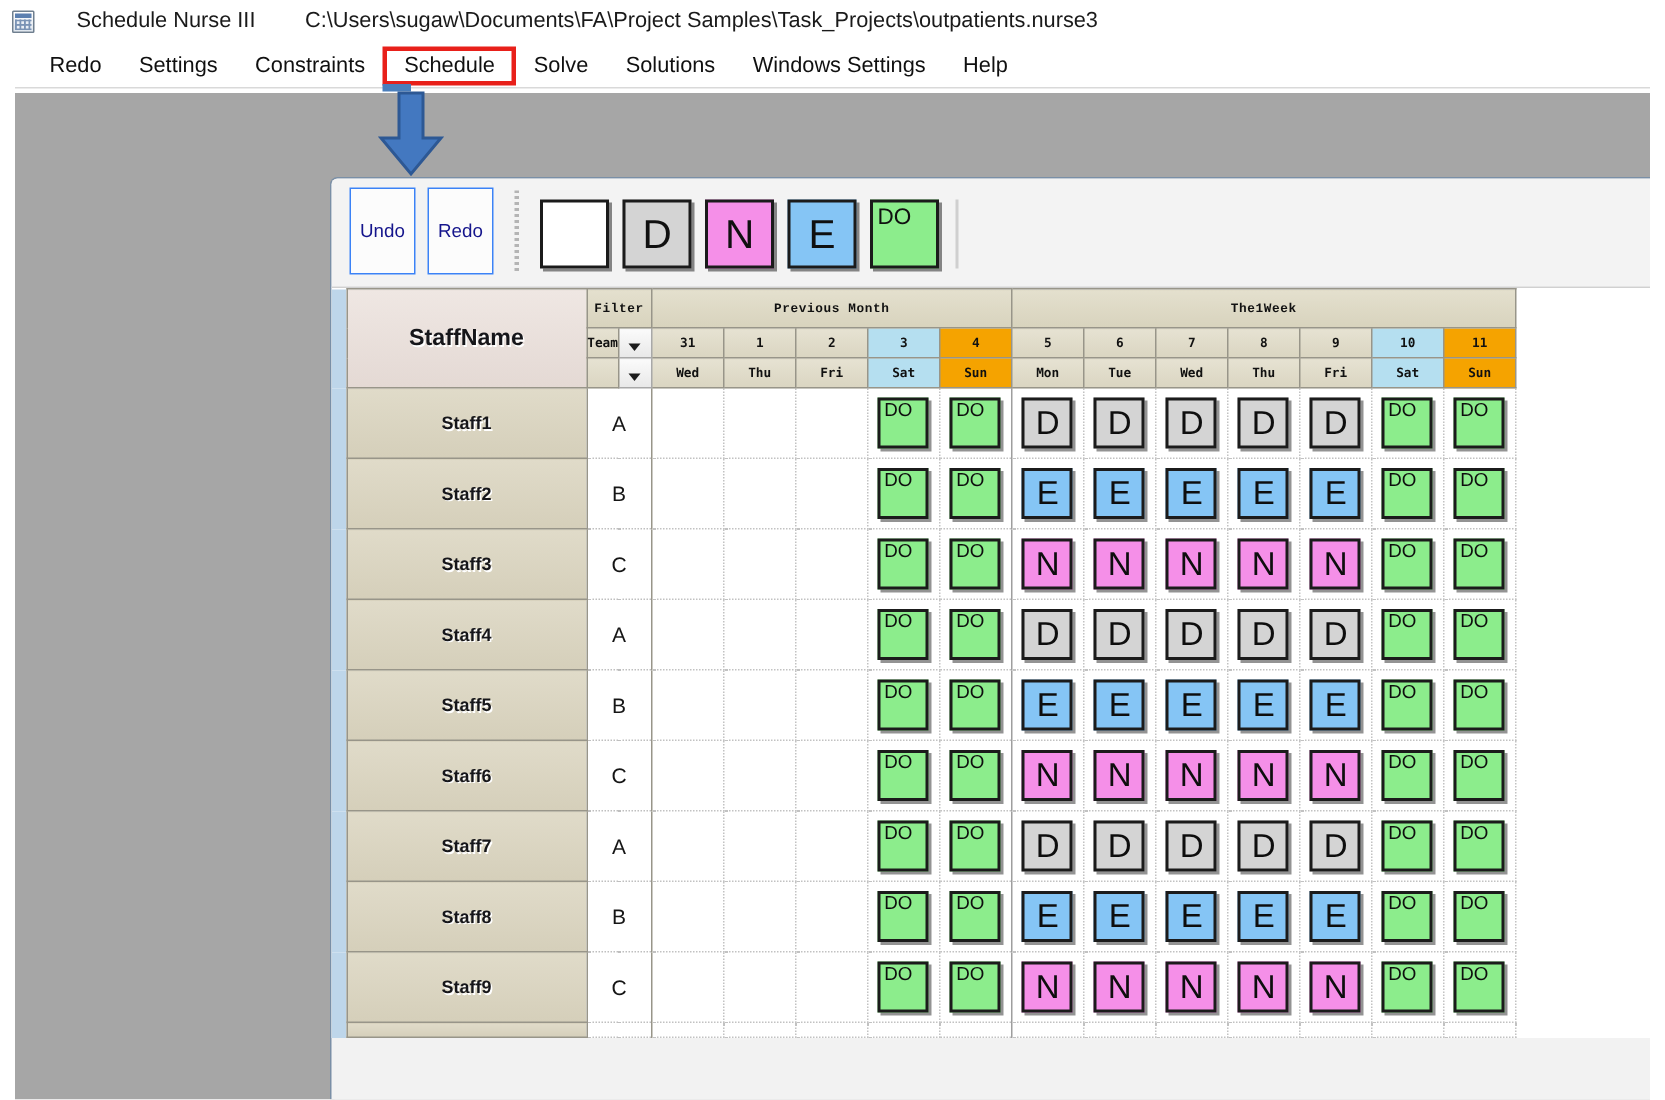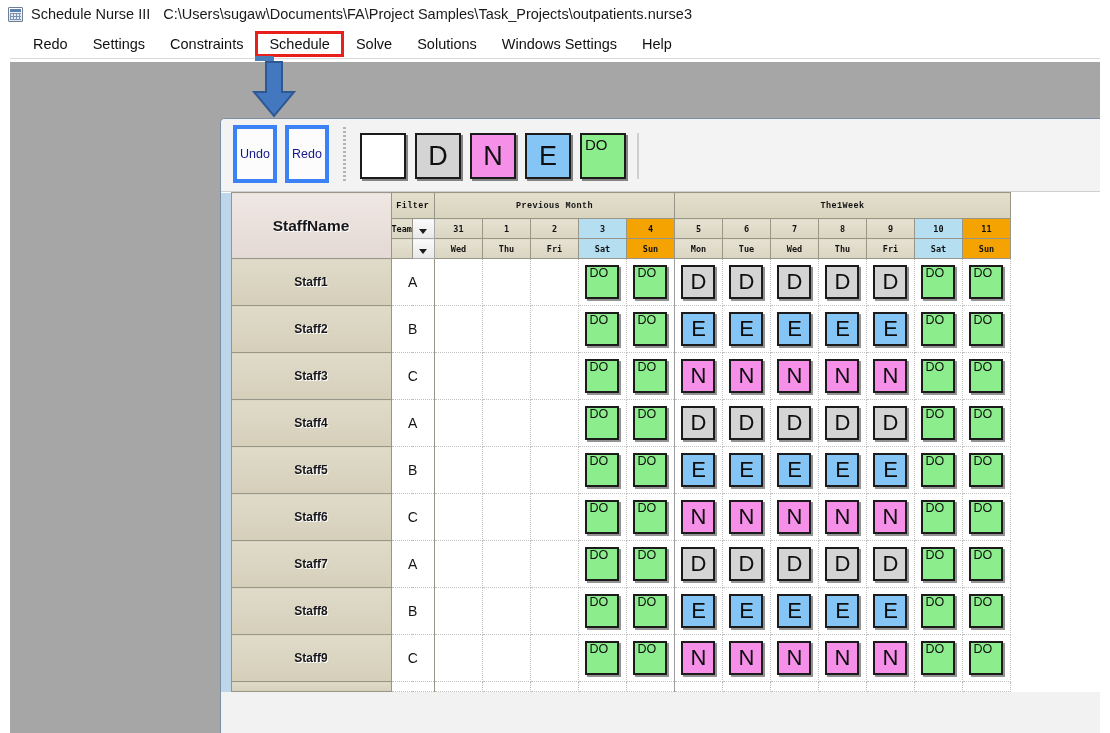--- a/index.html
+++ b/index.html
@@ -8,21 +8,21 @@
     background:#ffffff;
     font-family:"Liberation Sans", sans-serif;
     overflow:hidden;
     position:relative;
   }
   
   #app-titlebar{
     position:absolute;left:0;top:0;width:1110px;height:28px;
     background:#ffffff;
     display:flex;align-items:center;
-    padding-left:8px;box-sizing:border-box;
+    padding-left:8px;box-sizing:border-box;gap:20px;
   }
   .app-icon{
     width:15px;height:15px;flex:0 0 auto;
     background:linear-gradient(#ffffff,#dfe6ee);
     border:1px solid #6f7f8f;border-radius:1px;
     position:relative;margin-right:8px;
     box-sizing:border-box;
   }
   .app-icon::before{
     content:"";position:absolute;left:1px;top:1px;right:1px;height:3px;
@@ -109,21 +109,21 @@
   
   #shift-toolbar{
     height:72px;width:100%;
     background:#f3f3f3;
     display:flex;align-items:flex-start;
     padding:6px 0 0 12px;box-sizing:border-box;
   }
   .tool-btn{
     width:44px;height:58px;
     background:#fcfcfc;
-    border:4px solid #3b82f6;
+    border:1px solid #3b82f6;
     display:flex;align-items:center;justify-content:center;
     font-size:12.5px;color:#15158c;
     margin-right:8px;box-sizing:border-box;cursor:pointer;
   }
   .tool-sep{
     width:3px;height:54px;margin:2px 8px 0 6px;
     background:repeating-linear-gradient(to bottom,#b4b4b4 0 2px,transparent 2px 4px);
     flex:0 0 auto;
   }
   #shift-palette{

